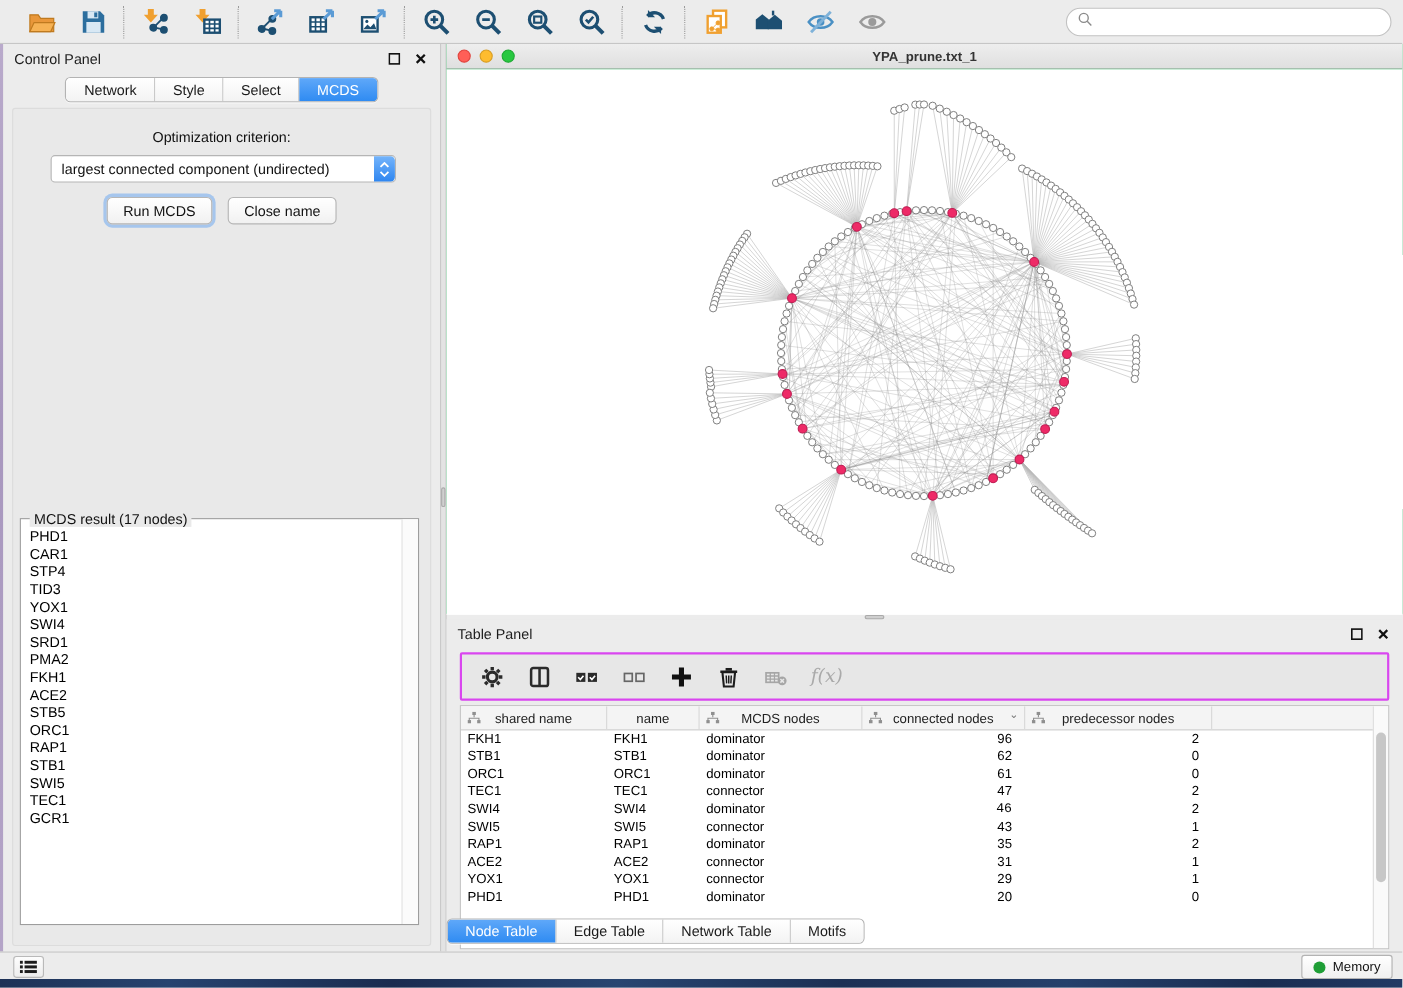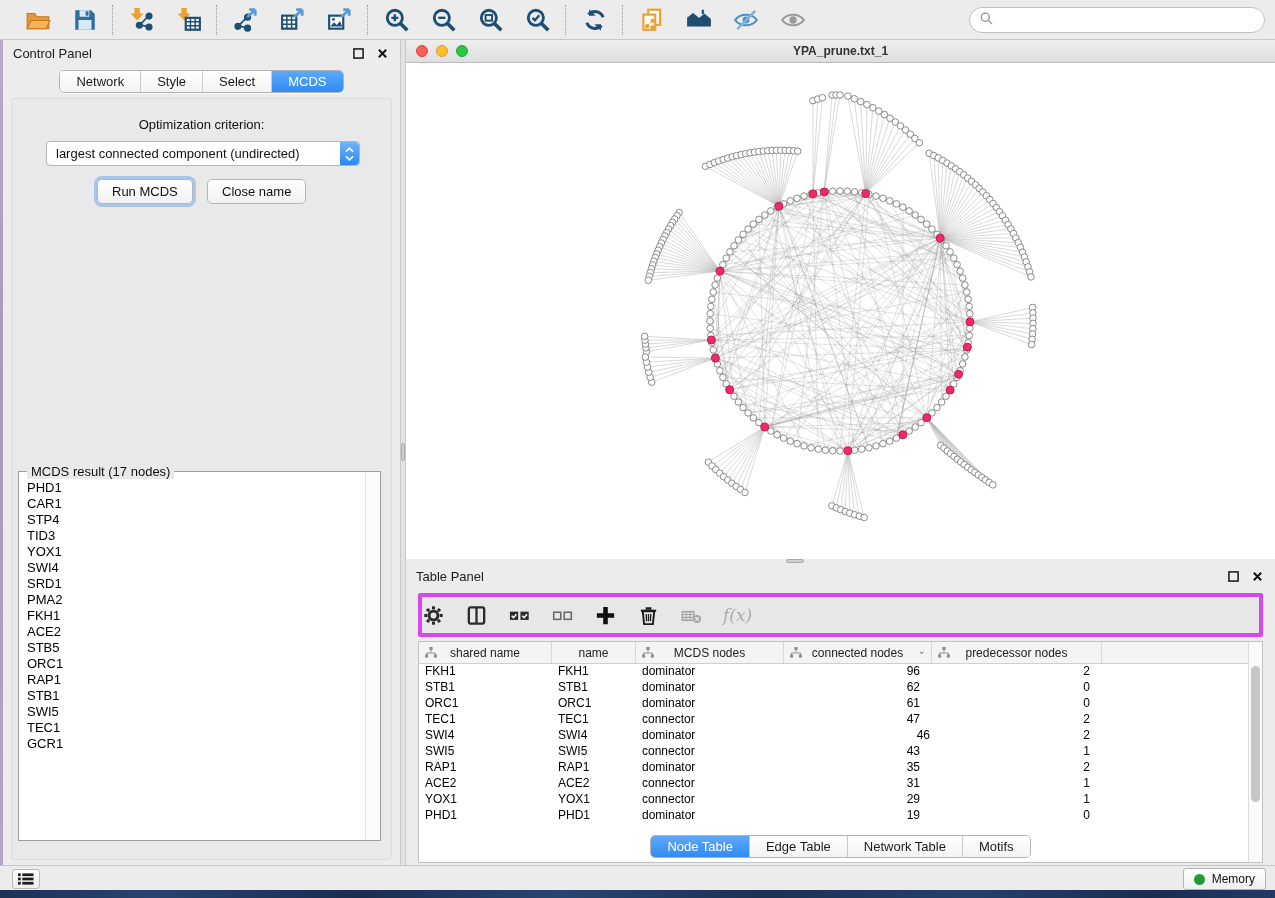--- a/index.html
+++ b/index.html
@@ -56,35 +56,35 @@
   .traffic{position:absolute;left:10px;top:5px;display:flex;gap:8px;}
   .light{width:12px;height:12px;border-radius:50%;box-sizing:border-box;}
   .light.red{background:#ff5f57;border:1px solid #e0443e;}
   .light.yellow{background:#febc2e;border:1px solid #d89e24;}
   .light.green{background:#28c840;border:1px solid #1faa34;}
   #net-title{font-size:12px;font-weight:bold;color:#333;}
   #net-canvas{position:relative;width:869px;height:496px;overflow:hidden;background:#fff;}
 
   
   #table-panel{left:406px;top:563px;width:869px;height:302px;background:#ececec;}
-  #tp-toolbar{position:absolute;left:12px;right:12px;top:30px;height:44px;background:#e7e7e7;border:4px solid #d946ef;border-radius:2px;display:flex;align-items:center;gap:20px;box-sizing:border-box;}
+  #tp-toolbar{position:absolute;left:12px;right:12px;top:30px;height:44px;background:#e7e7e7;border:2px solid #d946ef;border-radius:2px;display:flex;align-items:center;gap:20px;padding-left:16px;box-sizing:border-box;}
   .tp-btn{display:flex;align-items:center;justify-content:center;cursor:pointer;}
   #fx-label{font-family:"DejaVu Serif","Liberation Serif",serif;font-style:italic;font-size:17px;color:#aaa;}
   #node-table{position:absolute;left:12px;right:12px;top:78px;height:222px;background:#fff;border:1px solid #c2c2c2;box-sizing:border-box;overflow:hidden;}
   #nt-header{position:absolute;left:0;top:0;right:13px;height:21px;background:#f4f4f4;border-bottom:1px solid #cfcfcf;}
   .hcell{position:absolute;top:0;height:21px;border-right:1px solid #d8d8d8;display:flex;align-items:center;justify-content:center;font-size:12px;color:#222;box-sizing:border-box;}
   .hcell .tree-icon{position:absolute;left:6px;top:5px;}
   .hcell .sort{position:absolute;right:5px;top:3px;color:#777;font-size:10px;}
   #nt-body{position:absolute;left:0;top:21px;right:13px;bottom:0;}
   .trow{position:absolute;left:0;right:0;height:16px;}
   .tcell{position:absolute;top:0;height:16px;font-size:12px;color:#000;line-height:16px;box-sizing:border-box;white-space:nowrap;}
   .tcell.num{text-align:right;}
   #nt-scroll{position:absolute;right:0;top:0;width:13px;bottom:0;background:#fafafa;border-left:1px solid #ddd;}
   #nt-thumb{position:absolute;left:2px;width:9px;top:24px;height:136px;background:#c7c7c7;border-radius:5px;}
-  #tp-tabs{position:absolute;left:0;right:0;top:272px;display:flex;justify-content:center;}
+  #tp-tabs{position:absolute;left:0;right:0;top:272px;display:flex;justify-content:flex-start;}
 
   
   #status-bar{left:0;top:865px;width:1275px;height:25px;background:#ececec;border-top:1px solid #c6c6c6;box-sizing:border-box;}
   #list-btn{position:absolute;left:12px;top:869px;width:26px;height:18px;background:linear-gradient(#fdfdfd,#ededed);border:1px solid #b9b9b9;border-radius:3px;display:flex;align-items:center;justify-content:center;cursor:pointer;}
   #memory-btn{position:absolute;right:9px;top:868px;height:20px;background:linear-gradient(#ffffff,#f0f0f0);border:1px solid #b3b3b3;border-radius:3px;display:flex;align-items:center;gap:7px;padding:0 10px;font-size:12px;color:#111;cursor:pointer;}
   #memory-dot{width:11px;height:11px;border-radius:50%;background:#1f9e36;}
 </style>
 </head>
 <body>
 
@@ -1138,21 +1138,21 @@
             <div class="tcell" style="left: 0px; width: 133px; padding: 0px 0px 0px 6px;">TEC1</div>
             <div class="tcell" style="left: 133px; width: 84px; padding: 0px 0px 0px 6px;">TEC1</div>
             <div class="tcell" style="left: 217px; width: 148px; padding: 0px 0px 0px 6px;">connector</div>
             <div class="tcell num" style="left: 365px; width: 148px; padding: 0px 12px 0px 0px;">47</div>
             <div class="tcell num" style="left: 513px; width: 170px; padding: 0px 12px 0px 0px;">2</div>
           </div>
           <div class="trow" style="top: 64px;">
             <div class="tcell" style="left: 0px; width: 133px; padding: 0px 0px 0px 6px;">SWI4</div>
             <div class="tcell" style="left: 133px; width: 84px; padding: 0px 0px 0px 6px;">SWI4</div>
             <div class="tcell" style="left: 217px; width: 148px; padding: 0px 0px 0px 6px;">dominator</div>
-            <div class="tcell num" style="left: 375px; width: 148px; padding: 0px 12px 0px 0px;">46</div>
+            <div class="tcell num" style="left: 365px; width: 148px; padding: 0px 12px 0px 0px; font-family: Liberation Mono, monospace;">46</div>
             <div class="tcell num" style="left: 513px; width: 170px; padding: 0px 12px 0px 0px;">2</div>
           </div>
           <div class="trow" style="top: 80px;">
             <div class="tcell" style="left: 0px; width: 133px; padding: 0px 0px 0px 6px;">SWI5</div>
             <div class="tcell" style="left: 133px; width: 84px; padding: 0px 0px 0px 6px;">SWI5</div>
             <div class="tcell" style="left: 217px; width: 148px; padding: 0px 0px 0px 6px;">connector</div>
             <div class="tcell num" style="left: 365px; width: 148px; padding: 0px 12px 0px 0px;">43</div>
             <div class="tcell num" style="left: 513px; width: 170px; padding: 0px 12px 0px 0px;">1</div>
           </div>
           <div class="trow" style="top: 96px;">
@@ -1173,21 +1173,21 @@
             <div class="tcell" style="left: 0px; width: 133px; padding: 0px 0px 0px 6px;">YOX1</div>
             <div class="tcell" style="left: 133px; width: 84px; padding: 0px 0px 0px 6px;">YOX1</div>
             <div class="tcell" style="left: 217px; width: 148px; padding: 0px 0px 0px 6px;">connector</div>
             <div class="tcell num" style="left: 365px; width: 148px; padding: 0px 12px 0px 0px;">29</div>
             <div class="tcell num" style="left: 513px; width: 170px; padding: 0px 12px 0px 0px;">1</div>
           </div>
           <div class="trow" style="top: 144px;">
             <div class="tcell" style="left: 0px; width: 133px; padding: 0px 0px 0px 6px;">PHD1</div>
             <div class="tcell" style="left: 133px; width: 84px; padding: 0px 0px 0px 6px;">PHD1</div>
             <div class="tcell" style="left: 217px; width: 148px; padding: 0px 0px 0px 6px;">dominator</div>
-            <div class="tcell num" style="left: 365px; width: 148px; padding: 0px 12px 0px 0px;">19</div>
+            <div class="tcell num" style="left: 365px; width: 148px; padding: 0px 12px 0px 0px;">20</div>
             <div class="tcell num" style="left: 513px; width: 170px; padding: 0px 12px 0px 0px;">0</div>
           </div>
         </div>
       <div id="nt-scroll">
           <div id="nt-thumb"></div>
         </div>
     </div>
     <div id="tp-tabs">
         <div class="seg-control" id="tp-tabbar">
           <div class="seg active">Node Table</div>

